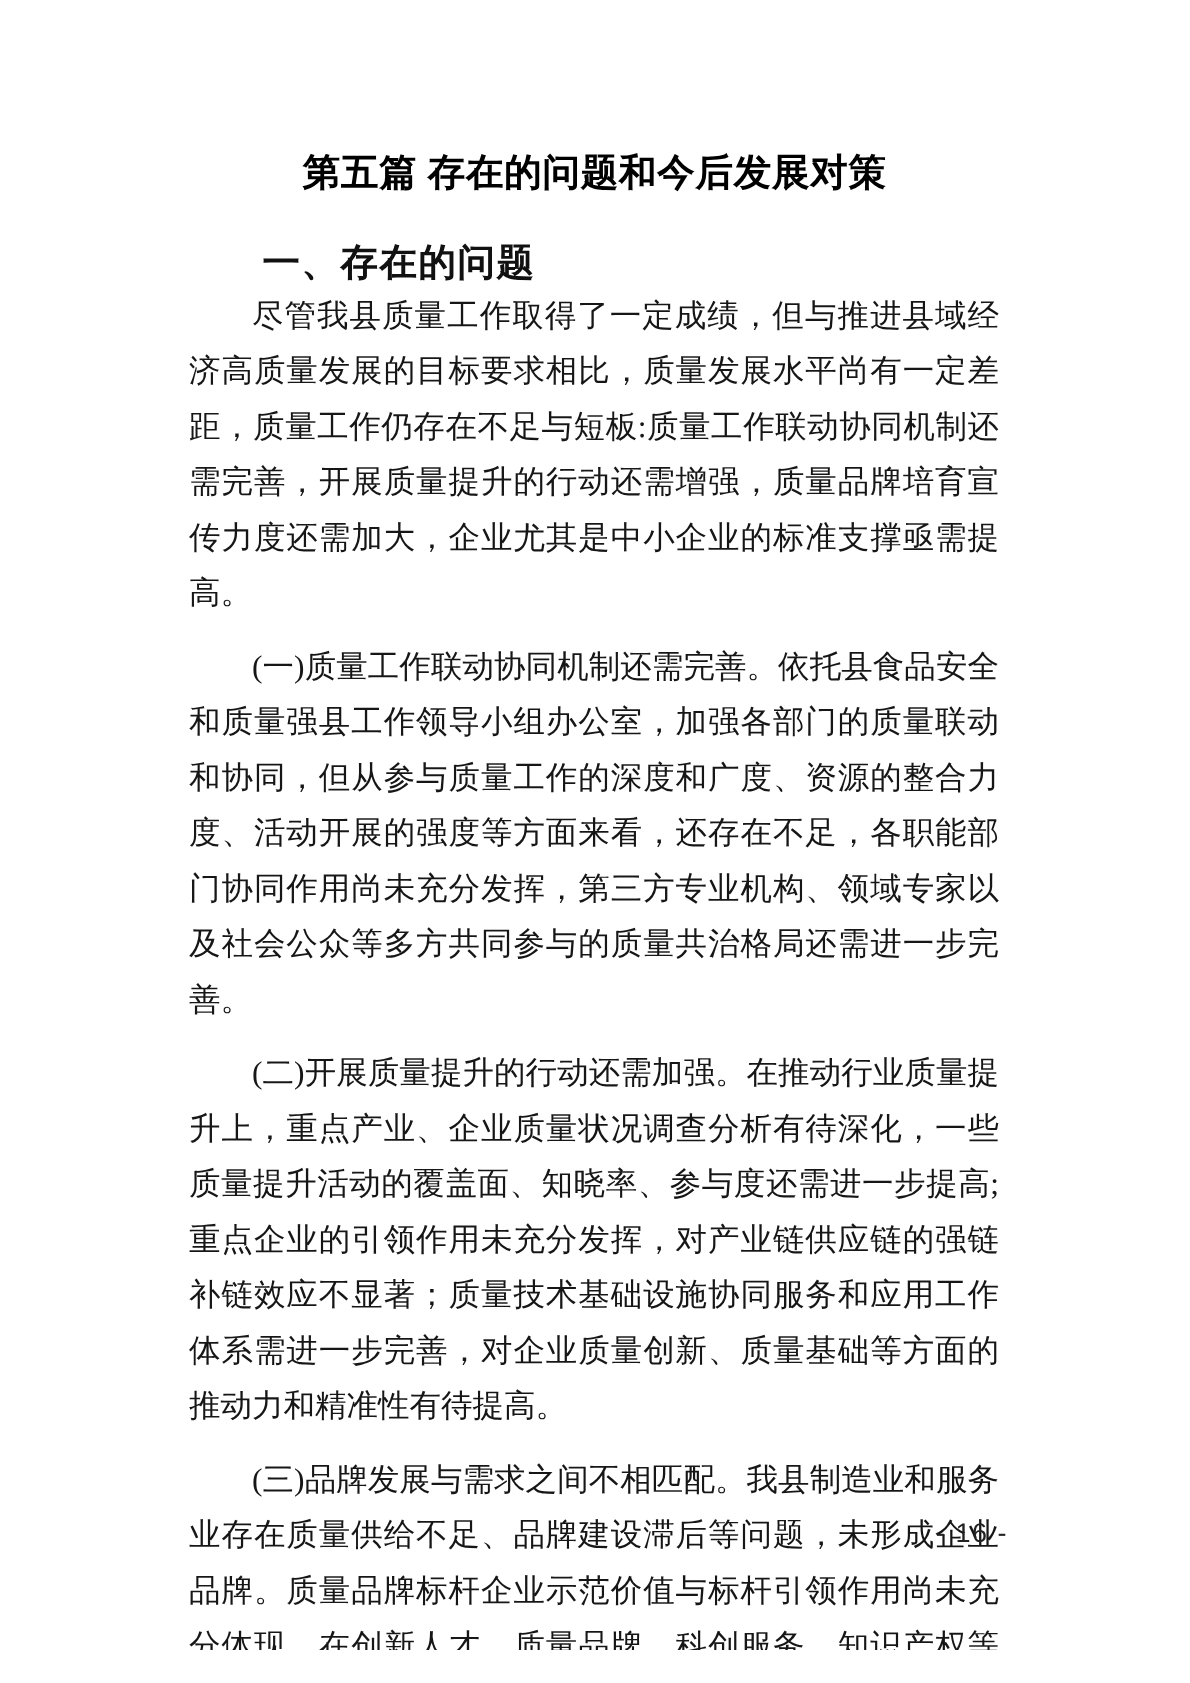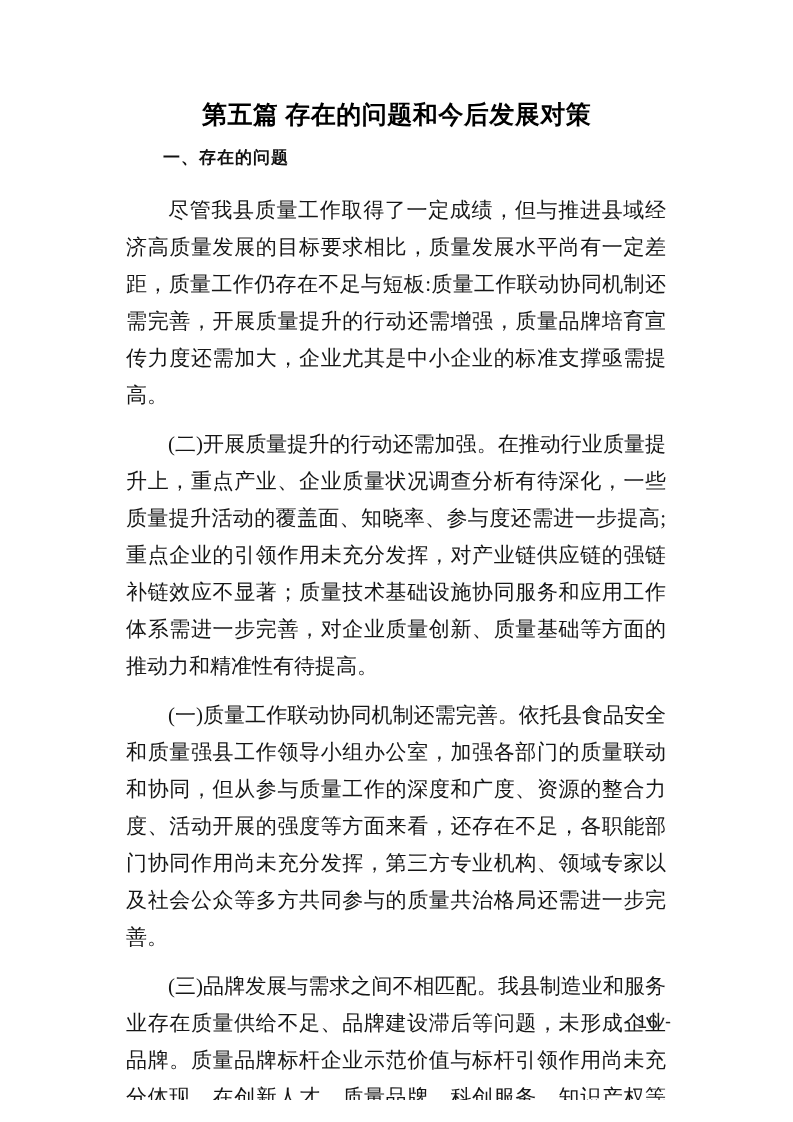--- a/index.html
+++ b/index.html
@@ -24,24 +24,24 @@
       font-family: "Liberation Serif", "DejaVu Serif", serif;
       font-weight: 700;
       font-size: 25px;
       color: #000000;
       letter-spacing: 0.5px;
     }
     .section-heading {
       position: absolute;
       top: 142px;
       left: 159px;
-      margin: 4px;
+      margin: 16px;
       font-family: "Liberation Sans", "DejaVu Sans", sans-serif;
       font-weight: 700;
-      font-size: 17px;
+      font-size: 25px;
       color: #111111;
       letter-spacing: 1px;
     }
     .body-text {
       position: absolute;
       top: 180px;
       left: 114px;
       width: 564px;
       font-family: "Liberation Serif", "DejaVu Serif", serif;
       font-size: 21px;
@@ -68,19 +68,19 @@
 </head>
 <body>
 
 <div class="page">
   <h1 class="doc-title">第五篇 存在的问题和今后发展对策</h1>
 
   <h2 class="section-heading">一、存在的问题</h2>
 
   <div class="body-text">
     <p class="para">尽管我县质量工作取得了一定成绩，但与推进县域经济高质量发展的目标要求相比，质量发展水平尚有一定差距，质量工作仍存在不足与短板:质量工作联动协同机制还需完善，开展质量提升的行动还需增强，质量品牌培育宣传力度还需加大，企业尤其是中小企业的标准支撑亟需提高。</p>
+    <p class="para">(一)质量工作联动协同机制还需完善。依托县食品安全和质量强县工作领导小组办公室，加强各部门的质量联动和协同，但从参与质量工作的深度和广度、资源的整合力度、活动开展的强度等方面来看，还存在不足，各职能部门协同作用尚未充分发挥，第三方专业机构、领域专家以及社会公众等多方共同参与的质量共治格局还需进一步完善。</p>
     <p class="para">(二)开展质量提升的行动还需加强。在推动行业质量提升上，重点产业、企业质量状况调查分析有待深化，一些质量提升活动的覆盖面、知晓率、参与度还需进一步提高;重点企业的引领作用未充分发挥，对产业链供应链的强链补链效应不显著；质量技术基础设施协同服务和应用工作体系需进一步完善，对企业质量创新、质量基础等方面的推动力和精准性有待提高。</p>
-    <p class="para">(一)质量工作联动协同机制还需完善。依托县食品安全和质量强县工作领导小组办公室，加强各部门的质量联动和协同，但从参与质量工作的深度和广度、资源的整合力度、活动开展的强度等方面来看，还存在不足，各职能部门协同作用尚未充分发挥，第三方专业机构、领域专家以及社会公众等多方共同参与的质量共治格局还需进一步完善。</p>
     <p class="para">(三)品牌发展与需求之间不相匹配。我县制造业和服务业存在质量供给不足、品牌建设滞后等问题，未形成企业品牌。质量品牌标杆企业示范价值与标杆引领作用尚未充分体现，在创新人才、质量品牌、科创服务、知识产权等仍有待</p>
   </div>
 
   <div class="page-number">- 16 -</div>
 </div>
 
 </body></html>

